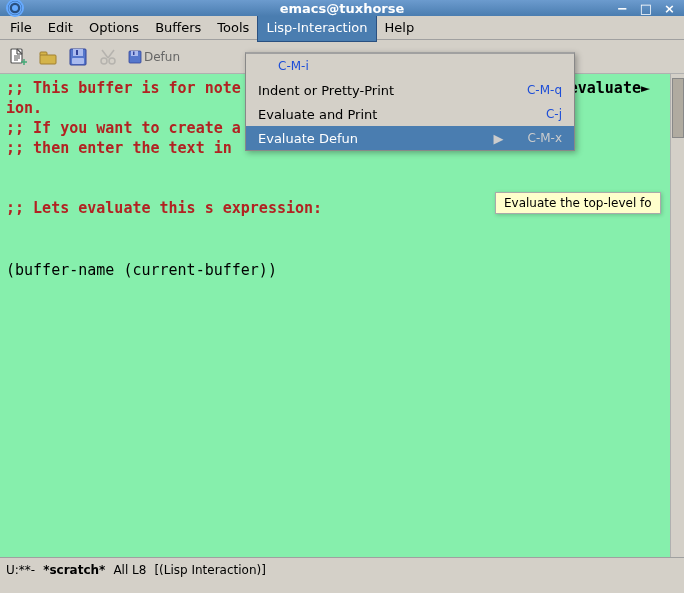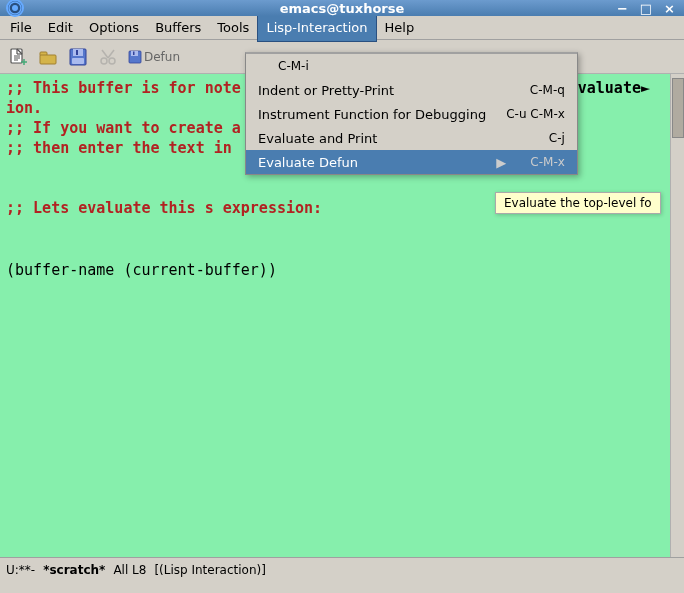--- a/index.html
+++ b/index.html
@@ -189,21 +189,21 @@
       cursor: pointer;
       font-size: 13px;
       color: #000;
       height: 24px;
     }
     .dropdown-item.highlighted {
       background: #4a7db0;
       color: white;
     }
     .dropdown-item .shortcut {
-      color: #000000;
+      color: #1d4ed8;
       font-size: 12px;
       margin-left: 20px;
     }
     .dropdown-item.highlighted .shortcut {
       color: #ccc;
     }
 
     
     .tooltip {
       position: absolute;
@@ -319,24 +319,20 @@
 
 <div class="dropdown">
   <div class="dropdown-item">
     <span class="shortcut">C-M-i</span>
   </div>
   <div class="dropdown-item">
     <span>Indent or Pretty-Print</span>
     <span class="shortcut">C-M-q</span>
   </div>
   <div class="dropdown-item">
-    <span>Instrument Function for Debugging</span>
-    <span class="shortcut">C-u C-M-x</span>
-  </div>
-  <div class="dropdown-item">
     <span>Evaluate and Print</span>
     <span class="shortcut">C-j</span>
   </div>
   <div class="dropdown-item highlighted">
     <span>Evaluate Defun</span>
     <span style="display:flex;align-items:center;gap:4px;">
       <span style="font-size:13px; color:#ccc;">▶</span>
       <span class="shortcut">C-M-x</span>
     </span>
   </div>

